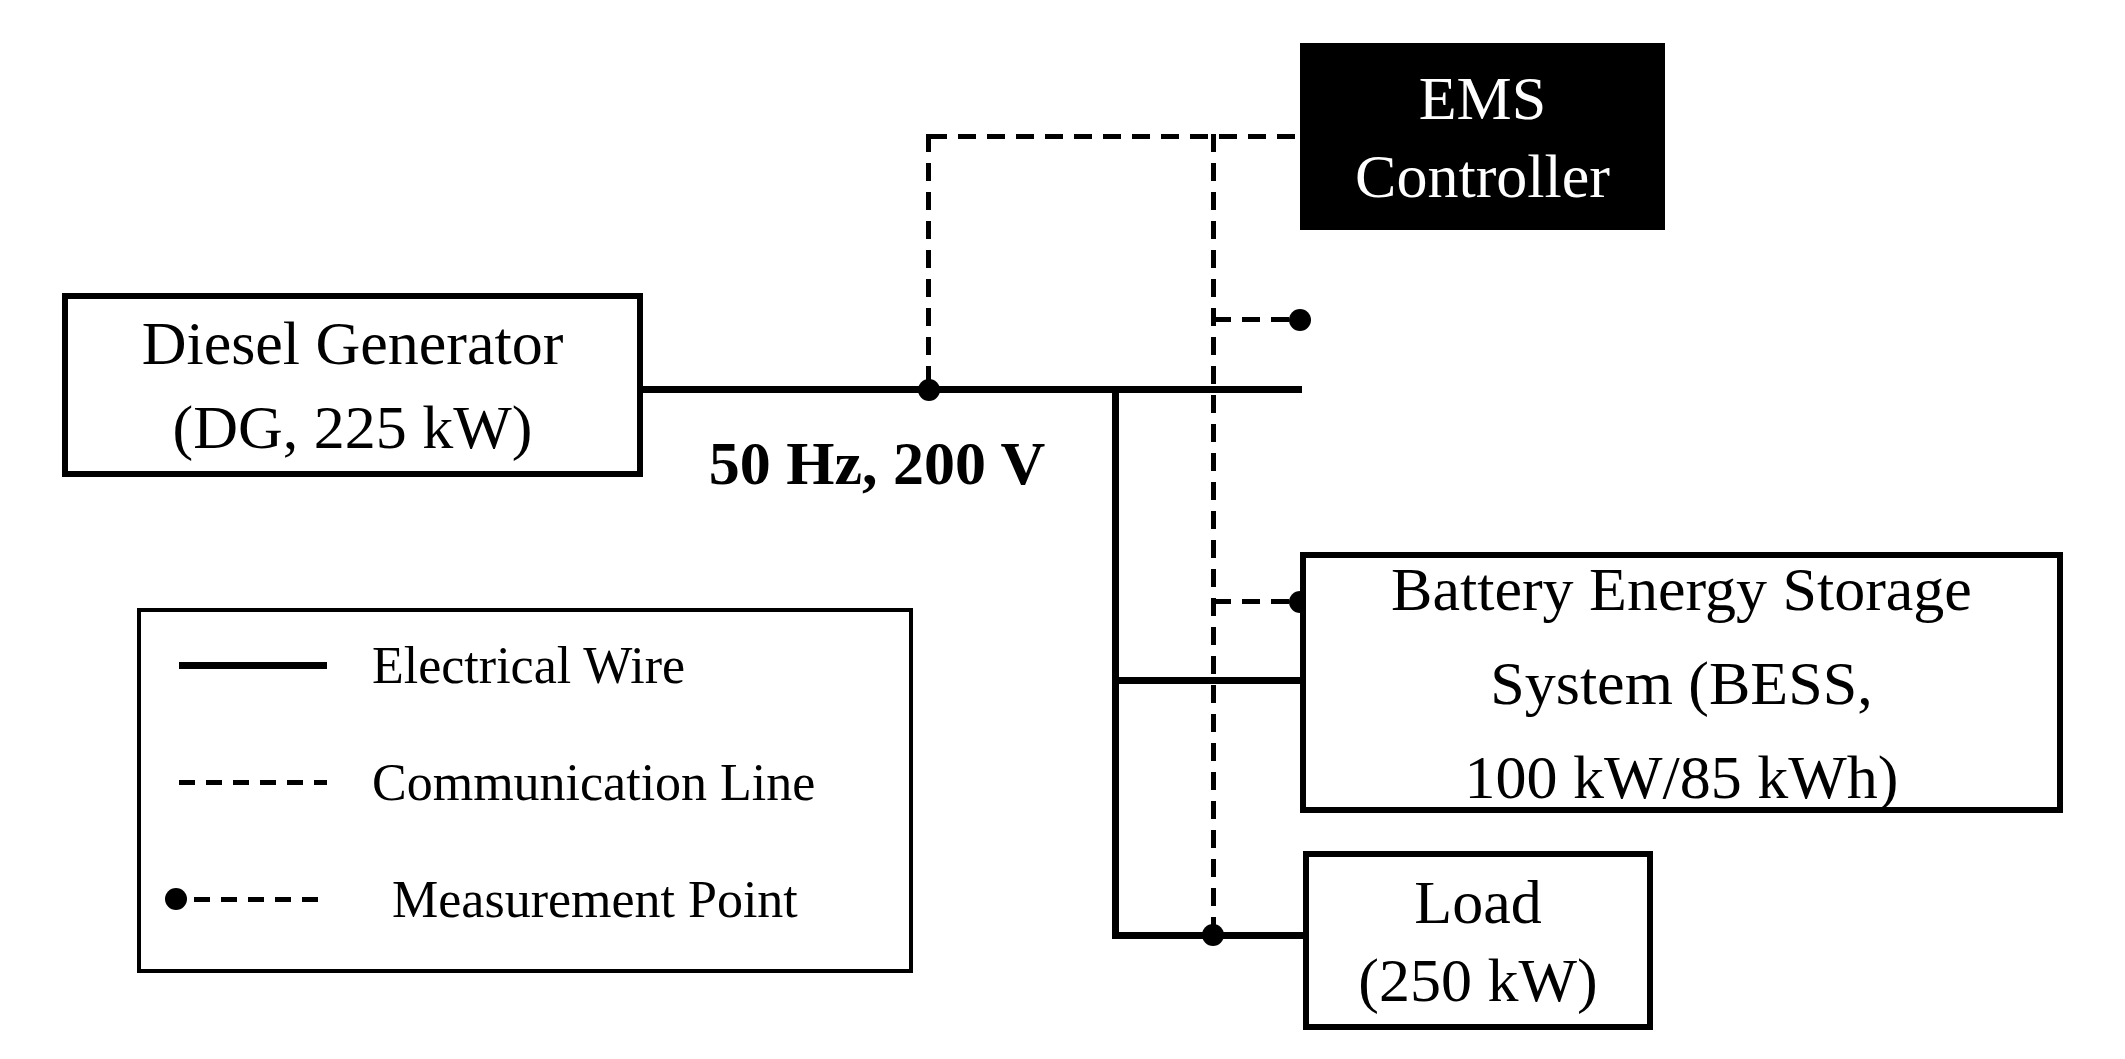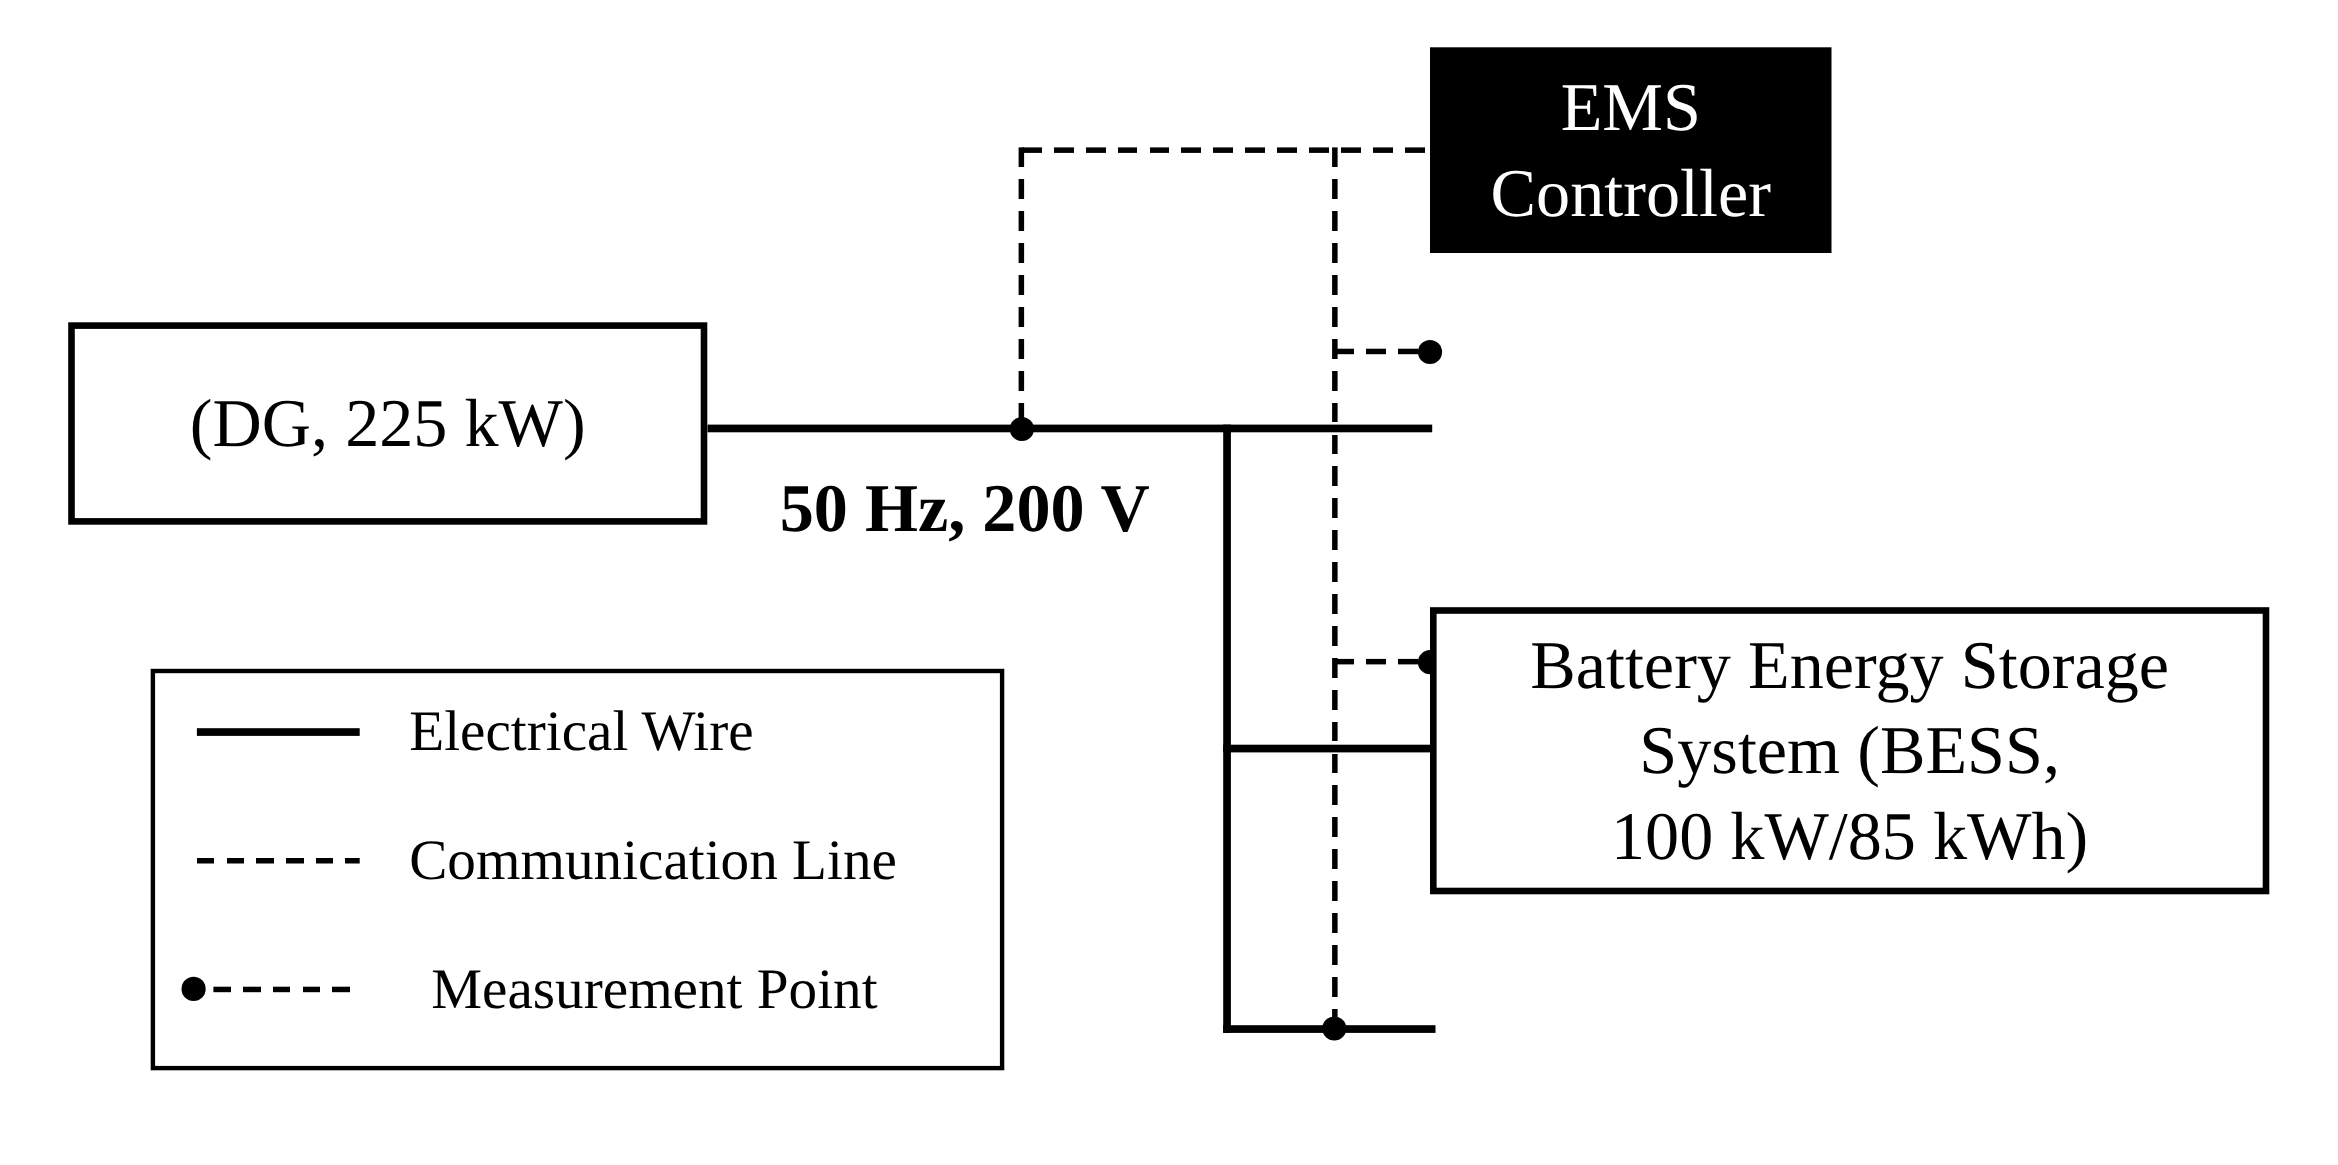--- a/index.html
+++ b/index.html
@@ -149,35 +149,40 @@
   <div class="dash-v" style="left:1211px; top:134px; height:794px;"></div>
   <div class="dash-h" style="left:1213px; top:317px; width:80px;"></div>
   <div class="dash-h" style="left:1213px; top:599px; width:80px;"></div>
 
   <div class="dot" style="left:918px; top:379px;"></div>
   <div class="dot" style="left:1289px; top:309px;"></div>
   <div class="dot" style="left:1289px; top:591px;"></div>
   <div class="dot" style="left:1202px; top:924px;"></div>
 
   <div class="node" style="left:62px; top:293px; width:581px; height:184px;">
+    <div class="ln">Diesel Generator</div>
     <div class="ln">(DG, 225 kW)</div>
   </div>
 
   <div class="node ems compact" style="left:1300px; top:43px; width:365px; height:187px;">
     <div class="ln">EMS</div>
     <div class="ln">Controller</div>
   </div>
 
 
-  <div class="node compact" style="left:1300px; top:552px; width:763px; height:261px;">
+  <div class="node compact" style="left:1300px; top:552px; width:763px; height:261px;gap:16px;">
     <div class="ln">Battery Energy Storage</div>
     <div class="ln">System (BESS,</div>
     <div class="ln">100 kW/85 kWh)</div>
   </div>
 
+  <div class="node compact" style="left:1303px; top:851px; width:350px; height:179px;">
+    <div class="ln">Load</div>
+    <div class="ln">(250 kW)</div>
+  </div>
 
   <div class="bus-label">50 Hz, 200 V</div>
 
   <div class="legend">
     <div class="legend-row" style="top:18px;">
       <div class="legend-symbol">
         <div class="ls-solid"></div>
       </div>
       <div class="legend-label">Electrical Wire</div>
     </div>

